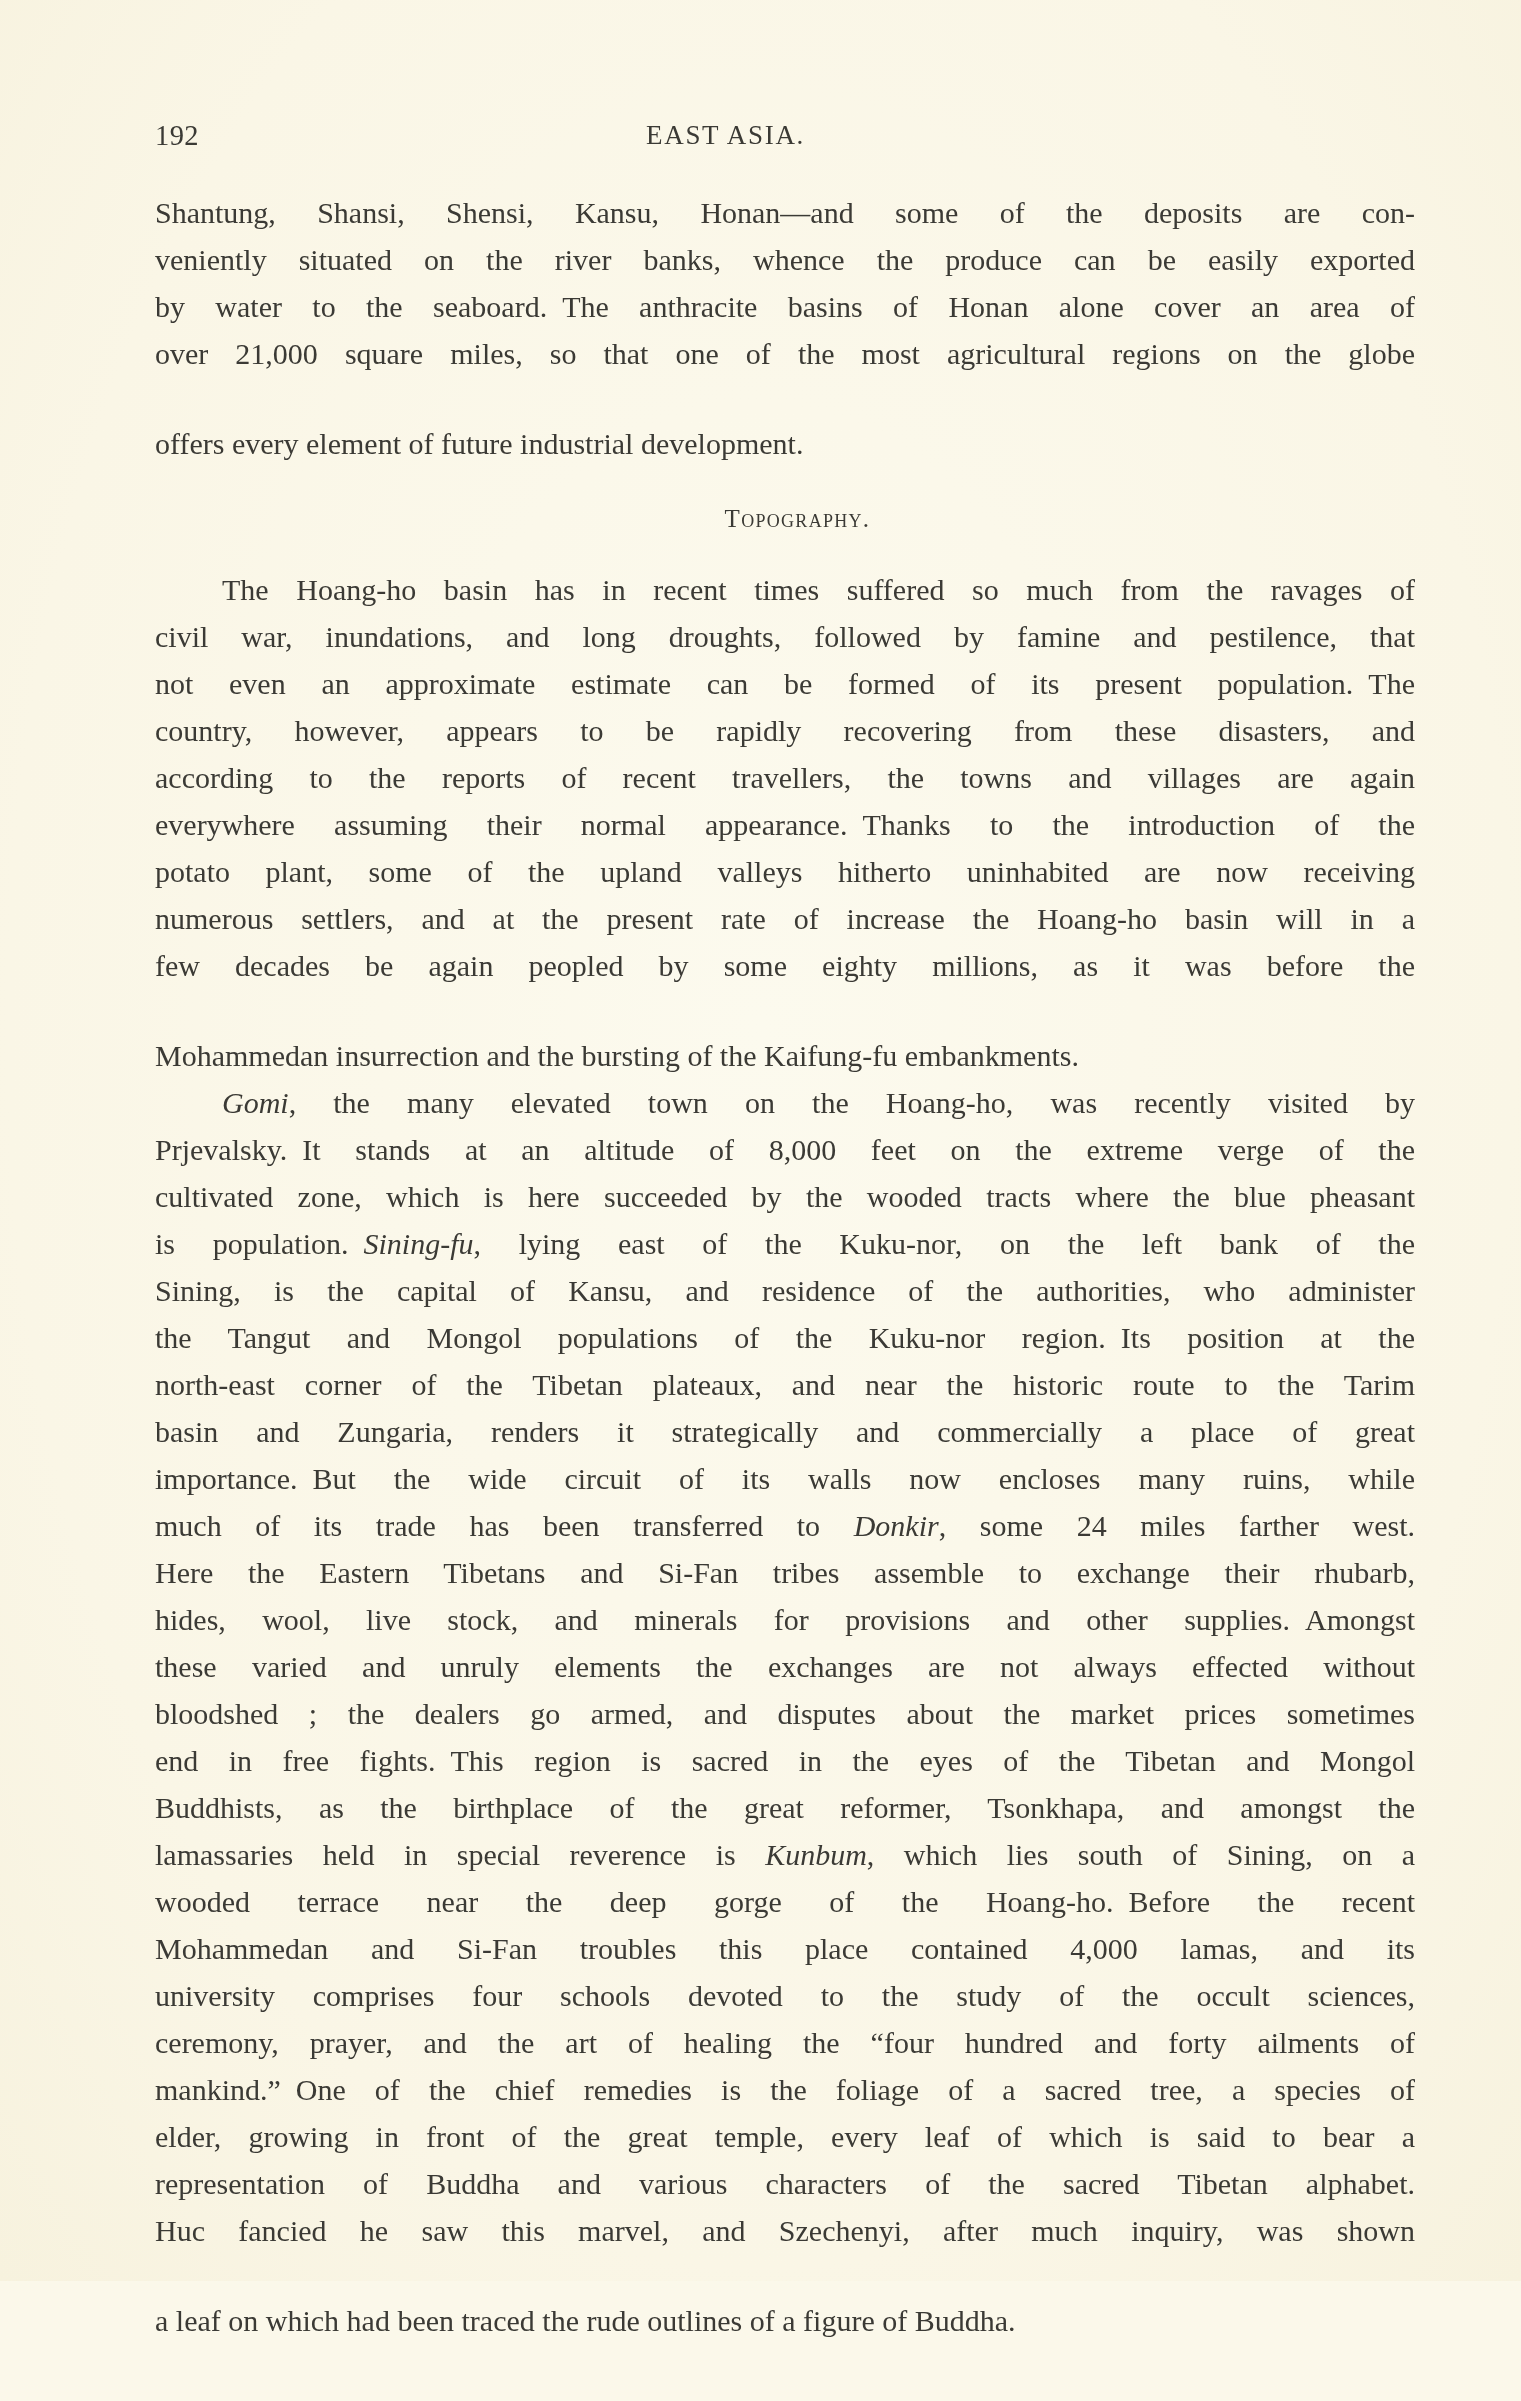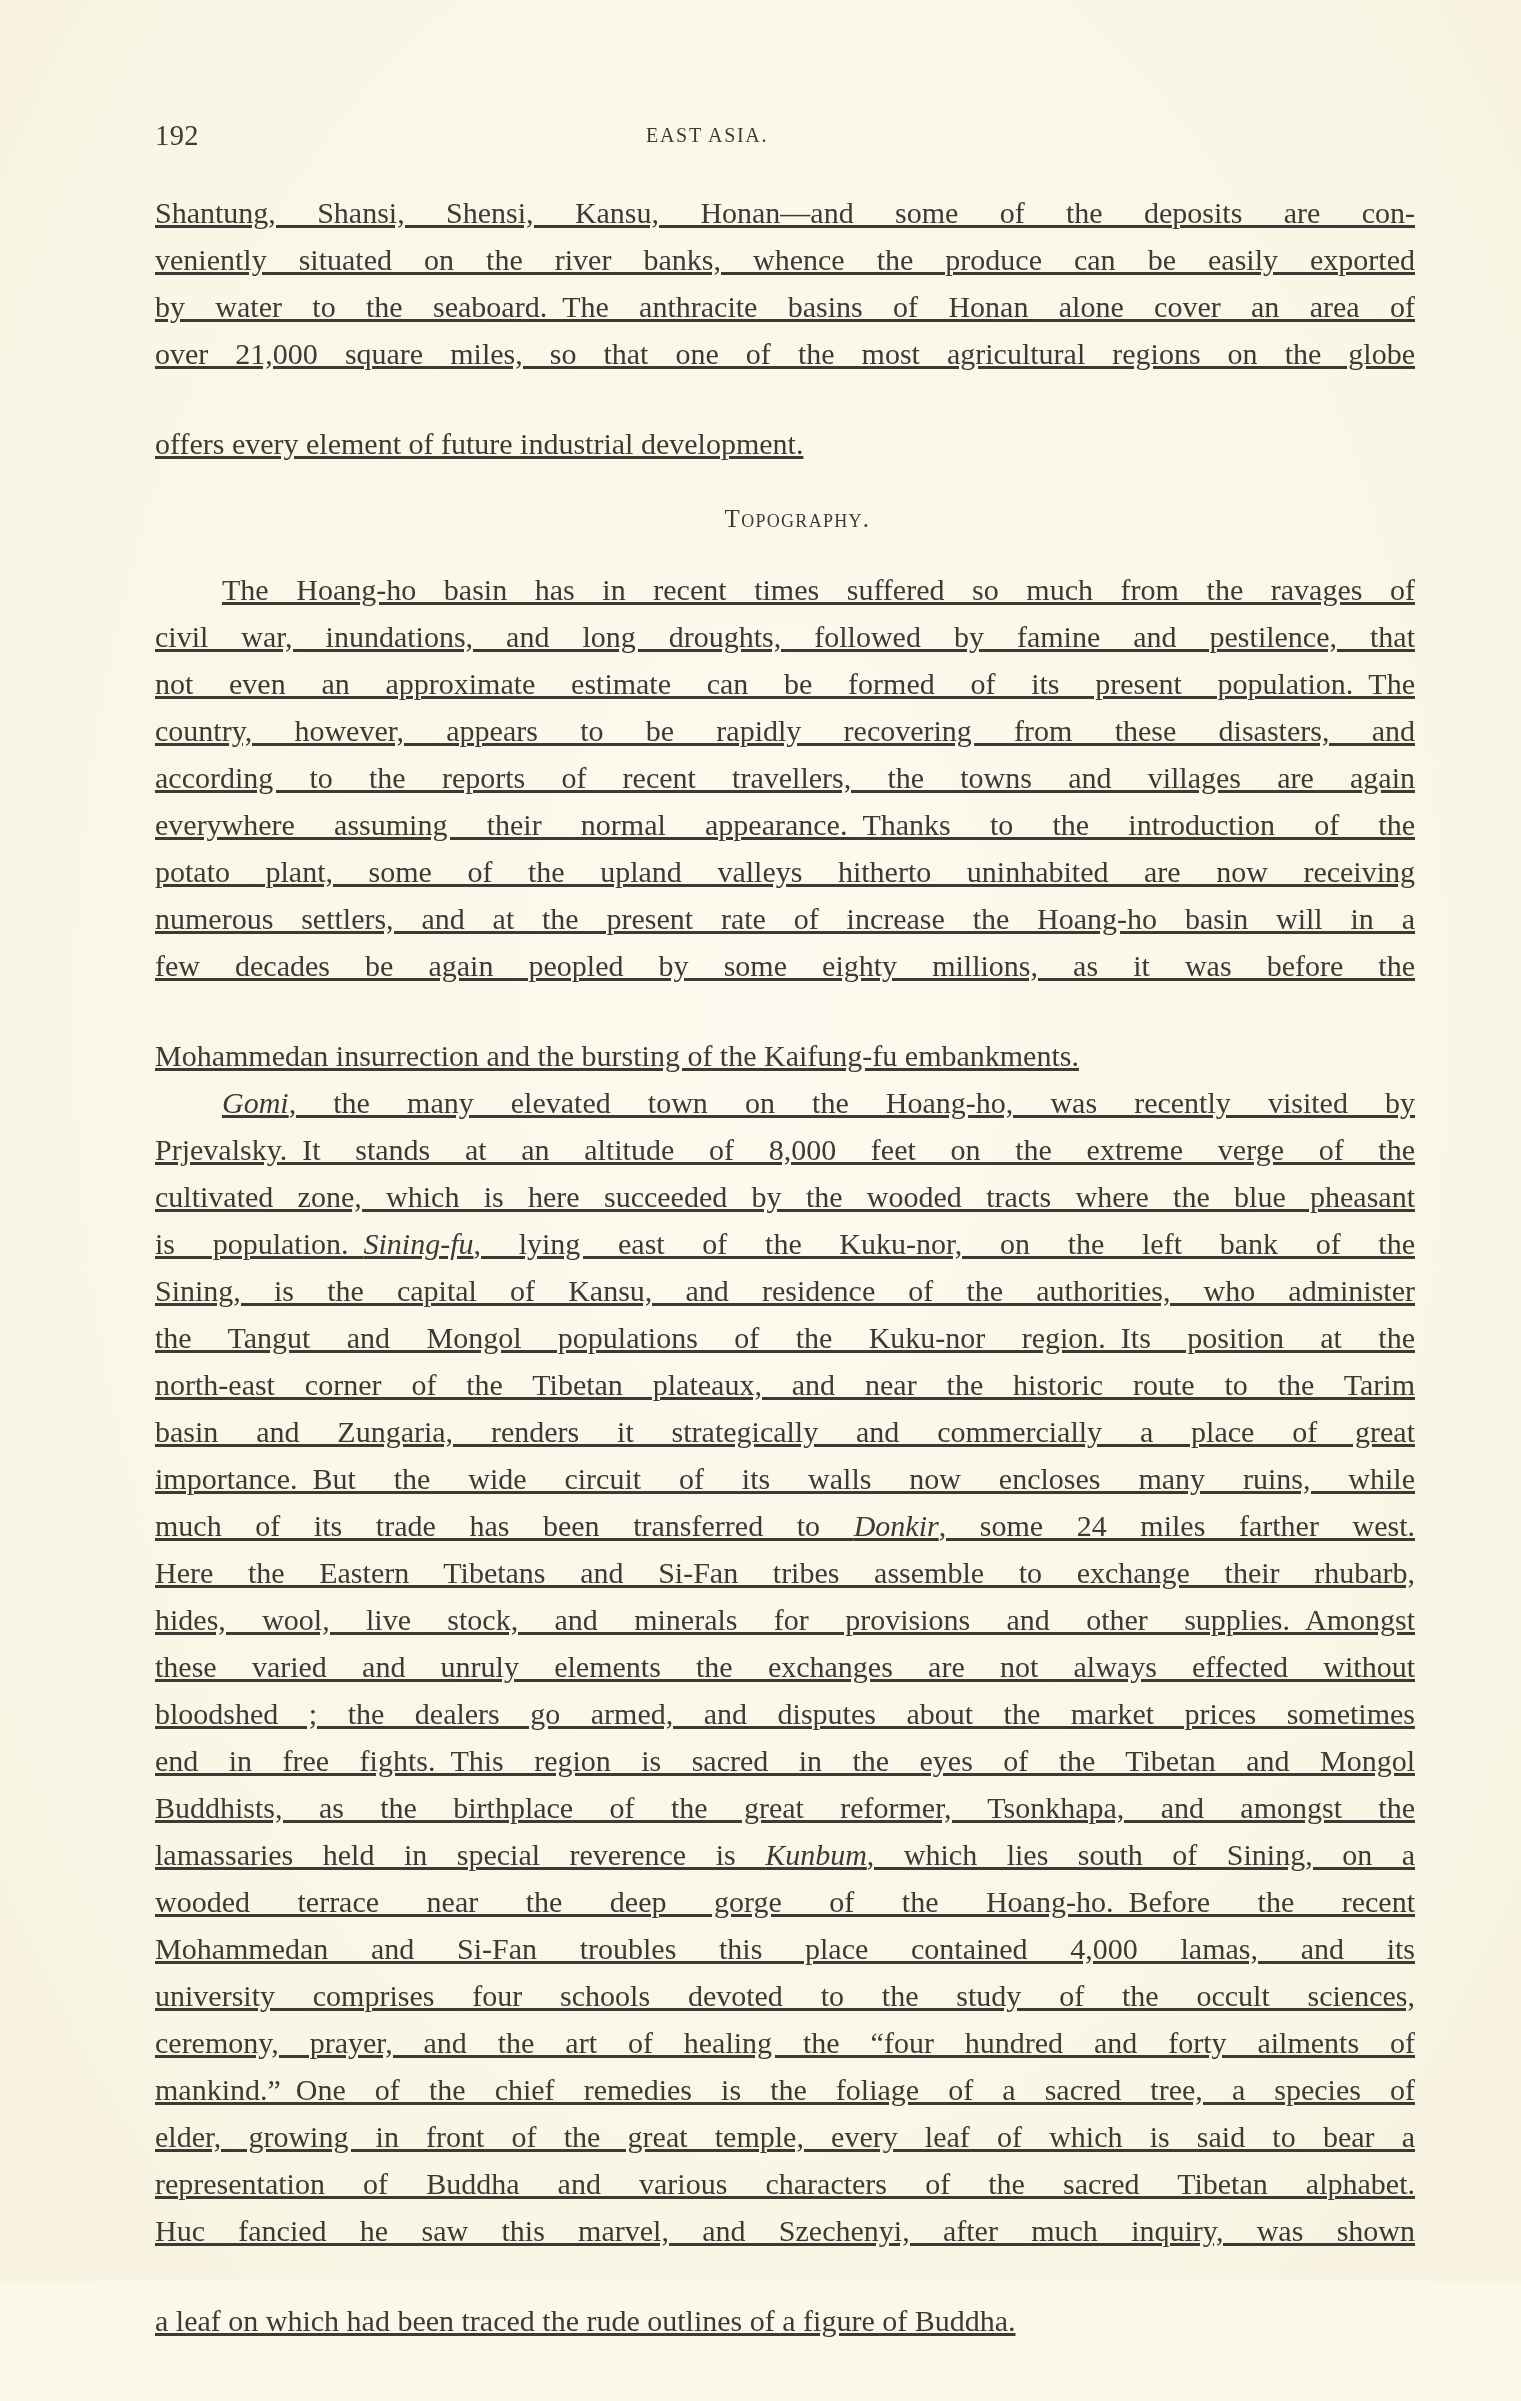--- a/index.html
+++ b/index.html
@@ -33,37 +33,36 @@
   .folio {
     position: absolute;
     left: 0;
     top: 0;
     letter-spacing: 0.4px;
   }
   .running-title {
     position: absolute;
     left: 491px;
     top: 0;
-    font-size: 20px;
+    font-size: 27px;
     letter-spacing: 1.7px;
   }
   .text-block {
     position: absolute;
     left: 155px;
     width: 1260px;
     font-size: 30px;
   }
   .line {
     height: 47px;
     line-height: 47px;
     white-space: nowrap;
     text-align: justify;
     text-align-last: justify;
     overflow: visible;
-    text-decoration: underline;
   }
   .line.last {
     text-align-last: left;
     margin-top: 43px;
   }
   .line.indent {
     padding-left: 67px;
   }
   .line em {
     font-style: italic;

